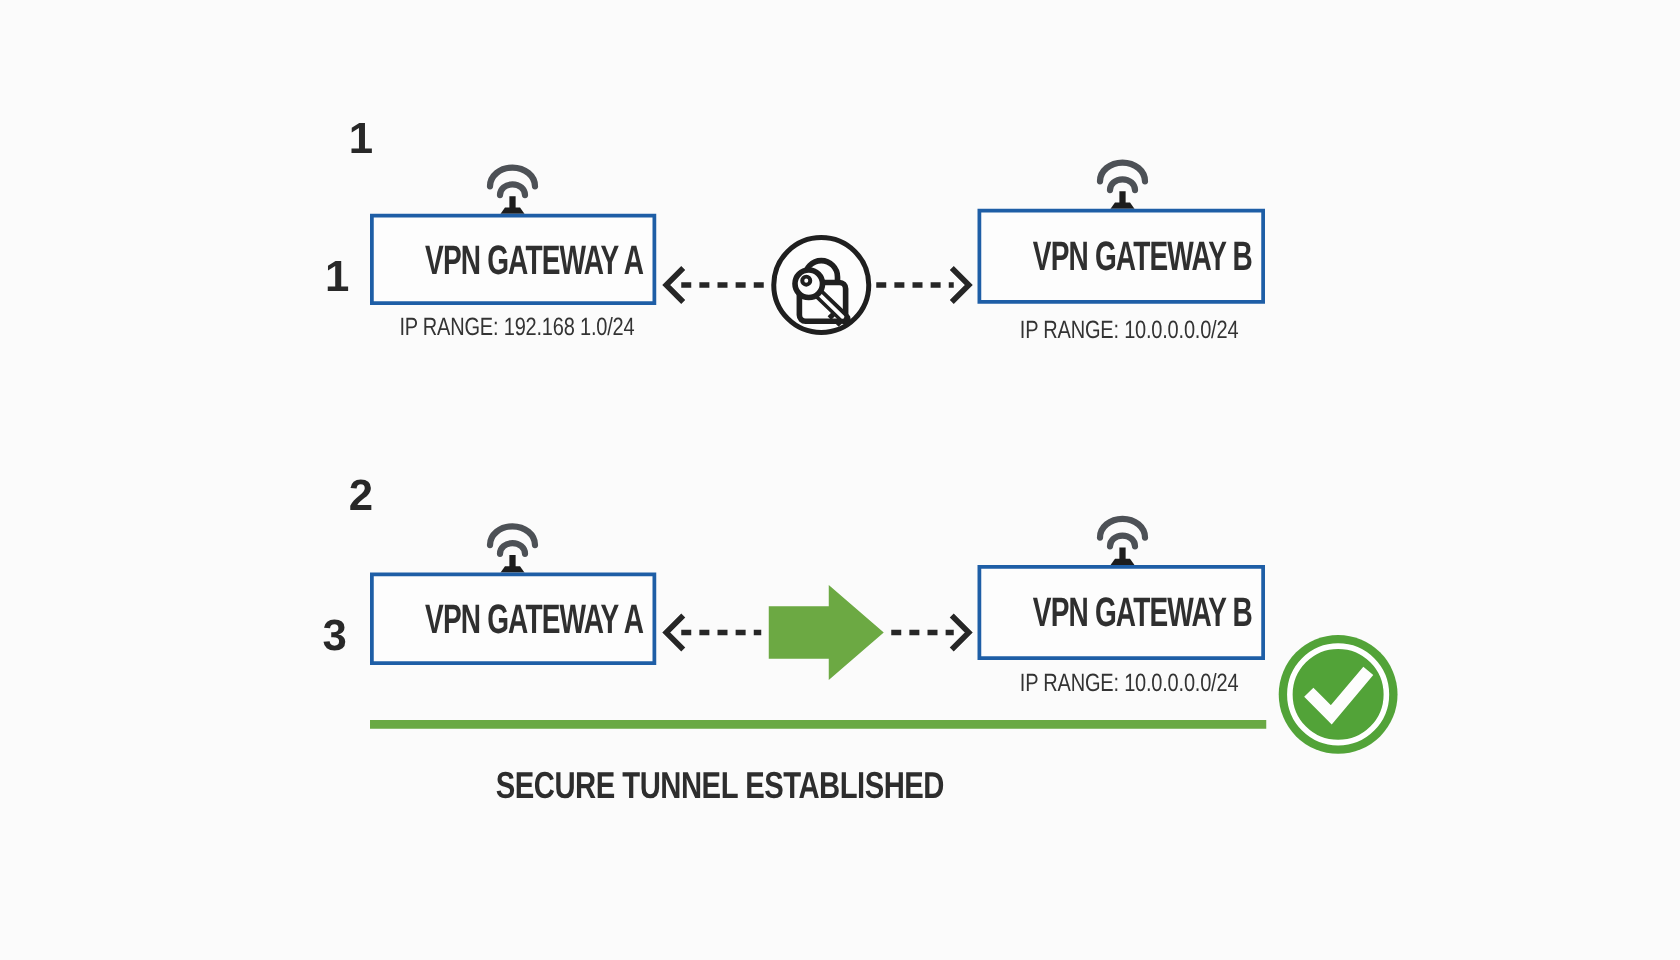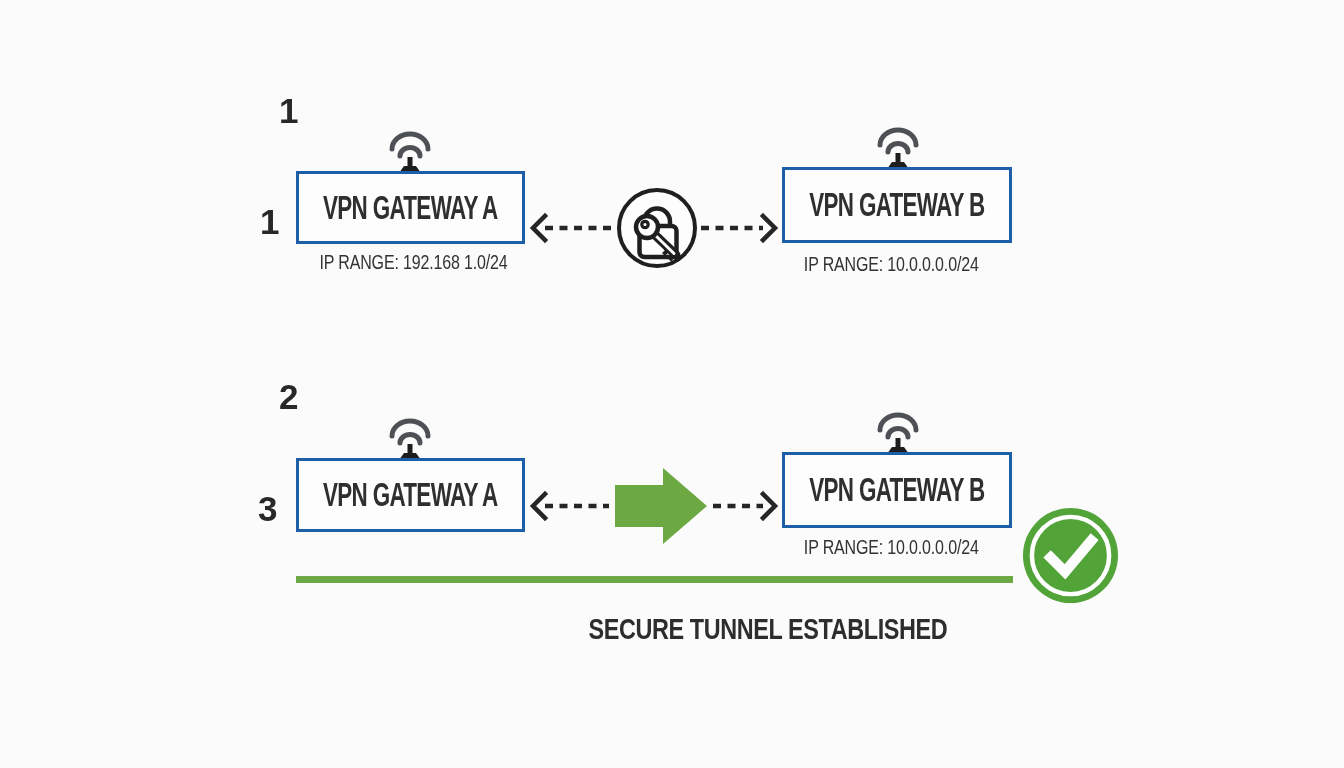--- a/index.html
+++ b/index.html
@@ -8,31 +8,31 @@
     --bg:#fbfbfb; --box-bg:#fdfdfd;
   }
   *{margin:0;padding:0;box-sizing:border-box;}
   html,body{background:var(--bg);}
   body{font-family:"Liberation Sans", sans-serif; color:var(--text);}
   .canvas{position:relative;width:1344px;height:768px;background:var(--bg);overflow:hidden;}
 
   .num{position:absolute;font-weight:bold;font-size:35px;line-height:1;color:#282828;}
 
   .gateway{position:absolute;border:3px solid var(--blue);background:var(--box-bg);
-           display:flex;align-items:center;justify-content:center;}
+           display:flex;align-items:center;justify-content:flex-start;}
   .gw-title{display:inline-block;font-weight:bold;font-size:33px;letter-spacing:-1px;
             color:#2f2f2f;transform:scaleX(0.68);transform-origin:center;white-space:nowrap;}
 
-  .ip-row{position:absolute;text-align:left;}
+  .ip-row{position:absolute;text-align:right;}
   .ip-text{display:inline-block;font-size:20px;letter-spacing:-0.2px;color:#333;
            transform:scaleX(0.8);transform-origin:center;white-space:nowrap;}
 
   .abs{position:absolute;}
 
-  .caption-row{position:absolute;text-align:right;}
+  .caption-row{position:absolute;text-align:left;}
   .caption{display:inline-block;font-weight:bold;font-size:30px;letter-spacing:-0.5px;
            color:#2d2d2d;transform:scaleX(0.78);transform-origin:center;white-space:nowrap;}
 
   .tunnel-line{position:absolute;background:var(--green-line);}
 
   
   .arc{stroke:var(--gray-arc);stroke-width:5;fill:none;stroke-linecap:round;}
   .mast{fill:#1d1d1d;}
   .dash{stroke:var(--ink);stroke-width:4.5;stroke-dasharray:8 6.5;fill:none;}
   .chev{stroke:var(--ink);stroke-width:4.5;fill:none;stroke-linecap:square;}

